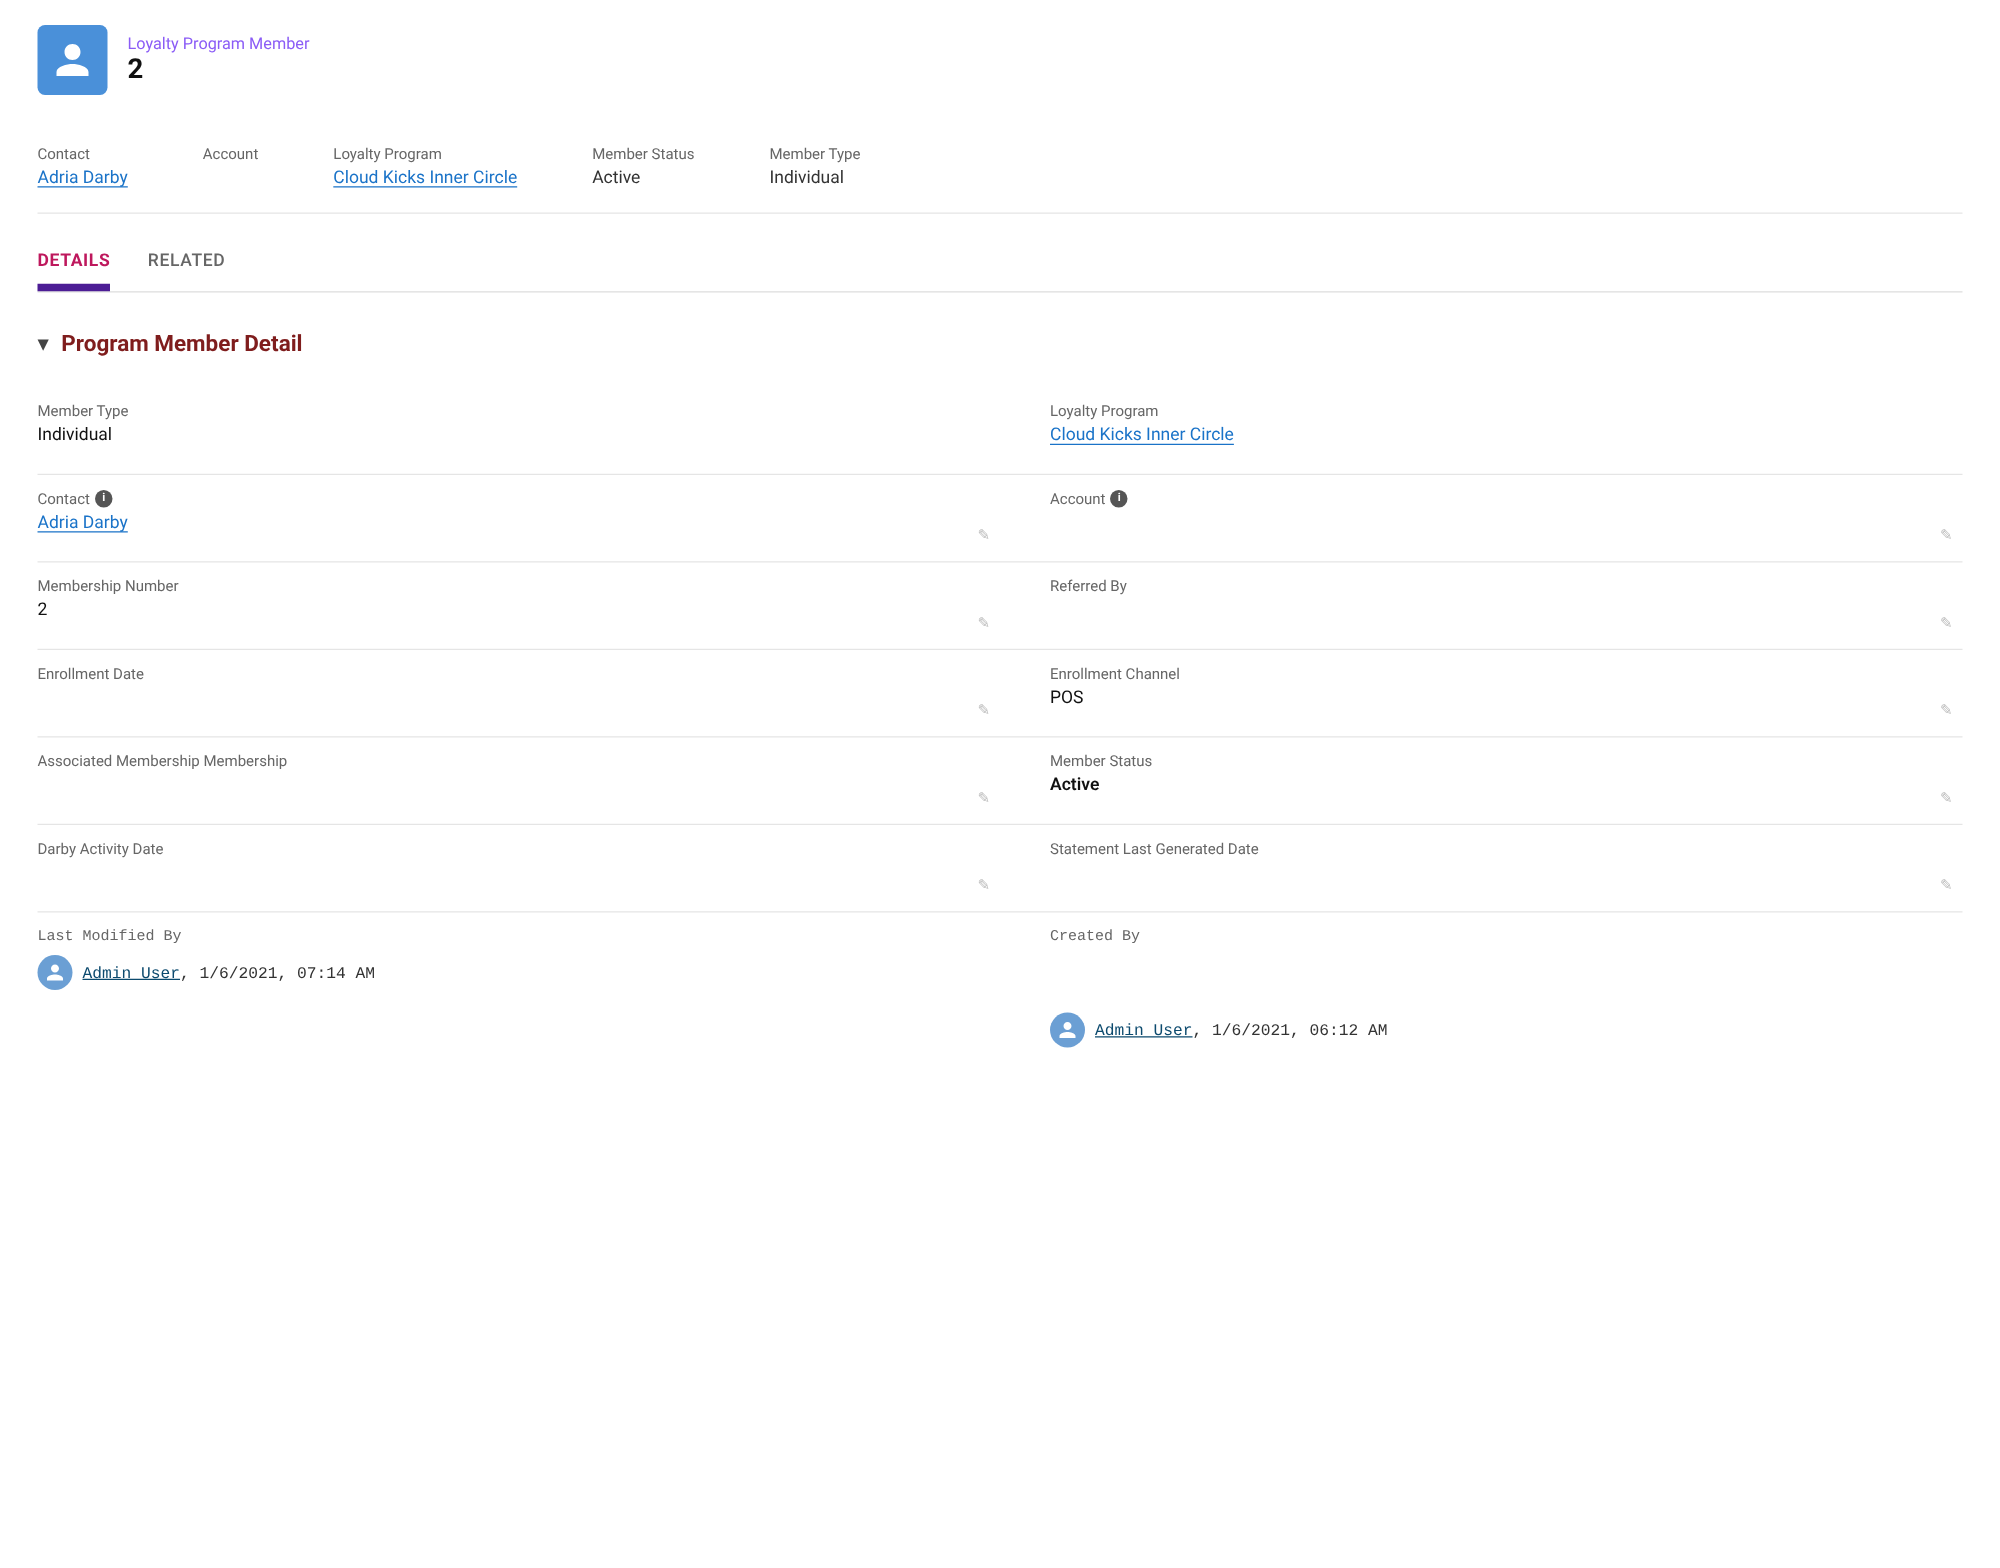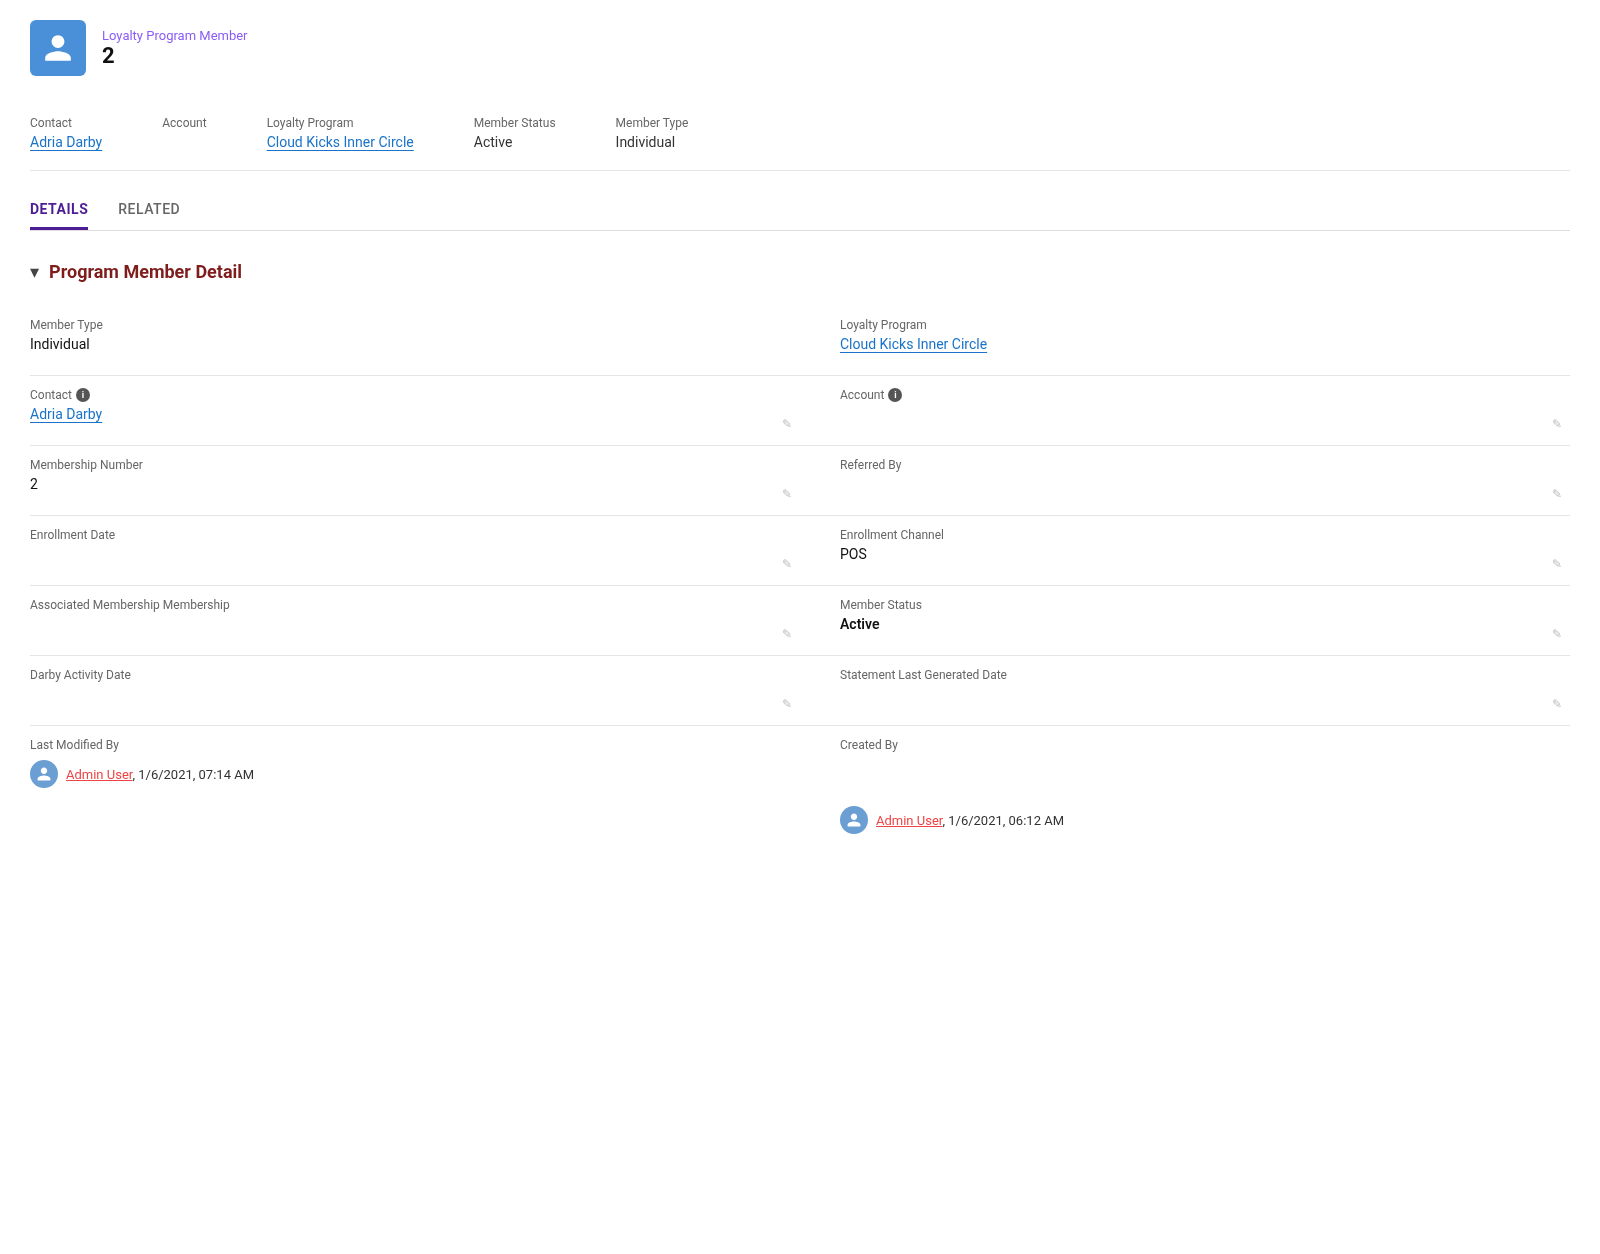--- a/index.html
+++ b/index.html
@@ -18,21 +18,21 @@
     
     .summary-bar { display: flex; gap: 60px; padding: 10px 0 20px 0; border-bottom: 1px solid #e5e5e5; margin-bottom: 20px; }
     .summary-item { display: flex; flex-direction: column; gap: 4px; }
     .summary-label { font-size: 12px; color: #666; }
     .summary-value { font-size: 14px; color: #333; }
     .summary-value.link { color: #1a73c8; text-decoration: underline; text-underline-offset: 3px; cursor: pointer; }
 
     
     .tabs { display: flex; gap: 30px; border-bottom: 1px solid #ddd; margin-bottom: 30px; }
     .tab { padding: 10px 0; font-size: 14px; cursor: pointer; color: #666; font-weight: 500; letter-spacing: 0.5px; }
-    .tab.active { color: #4c1d95; border-bottom: 3px solid #4c1d95; font-weight: 700; }
+    .tab.active { color: #be185d; border-bottom: 6px solid #4c1d95; font-weight: 700; }
 
     
     .section-header { display: flex; align-items: center; gap: 10px; margin-bottom: 24px; }
     .section-chevron { font-size: 18px; color: #444; cursor: pointer; }
     .section-title { font-size: 18px; font-weight: 700; color: #7f1d1d; }
 
     
     .fields-grid { display: grid; grid-template-columns: 1fr 1fr; gap: 0; }
     .field-col { display: flex; flex-direction: column; }
 
@@ -43,27 +43,27 @@
     .field-label { font-size: 12px; color: #666; margin-bottom: 4px; display: flex; align-items: center; gap: 4px; }
     .field-value { font-size: 14px; color: #111; font-weight: 400; }
     .field-value.link { color: #1a73c8; text-decoration: underline; text-underline-offset: 3px; cursor: pointer; }
     .field-value.bold { font-weight: 600; }
 
     .edit-icon { position: absolute; right: 8px; bottom: 14px; color: #bbb; font-size: 12px; cursor: pointer; }
 
     .info-icon { display: inline-flex; align-items: center; justify-content: center; width: 14px; height: 14px; background: #555; color: #fff; border-radius: 50%; font-size: 9px; font-weight: 700; cursor: pointer; }
 
     
-    .meta-field { display: flex; flex-direction: column; padding: 12px 0; padding-right: 30px; }
+    .meta-field { display: flex; flex-direction: column; padding: 12px 0; padding-right: 30px; font-family: Liberation Mono, monospace; }
     .meta-field.right { padding-left: 40px; gap: 46px; }
     .meta-content { display: flex; align-items: center; gap: 8px; margin-top: 4px; }
     .meta-avatar { width: 28px; height: 28px; background: #6b9fd4; border-radius: 50%; display: flex; align-items: center; justify-content: center; flex-shrink: 0; }
     .meta-avatar svg { fill: #fff; width: 16px; height: 16px; }
     .meta-text { font-size: 13px; color: #333; }
-    .meta-text .link { color: #ef4444; text-decoration: underline; cursor: pointer; }
+    .meta-text .link { color: #0c4a6e; text-decoration: underline; cursor: pointer; }
   </style>
 </head>
 <body>
 
 <div class="page-container">
 
   <div class="record-header">
     <div class="record-icon">
       <svg viewBox="0 0 24 24" xmlns="http://www.w3.org/2000/svg">
         <path d="M12 12c2.7 0 4.8-2.1 4.8-4.8S14.7 2.4 12 2.4 7.2 4.5 7.2 7.2 9.3 12 12 12zm0 2.4c-3.2 0-9.6 1.6-9.6 4.8v2.4h19.2v-2.4c0-3.2-6.4-4.8-9.6-4.8z"></path>

